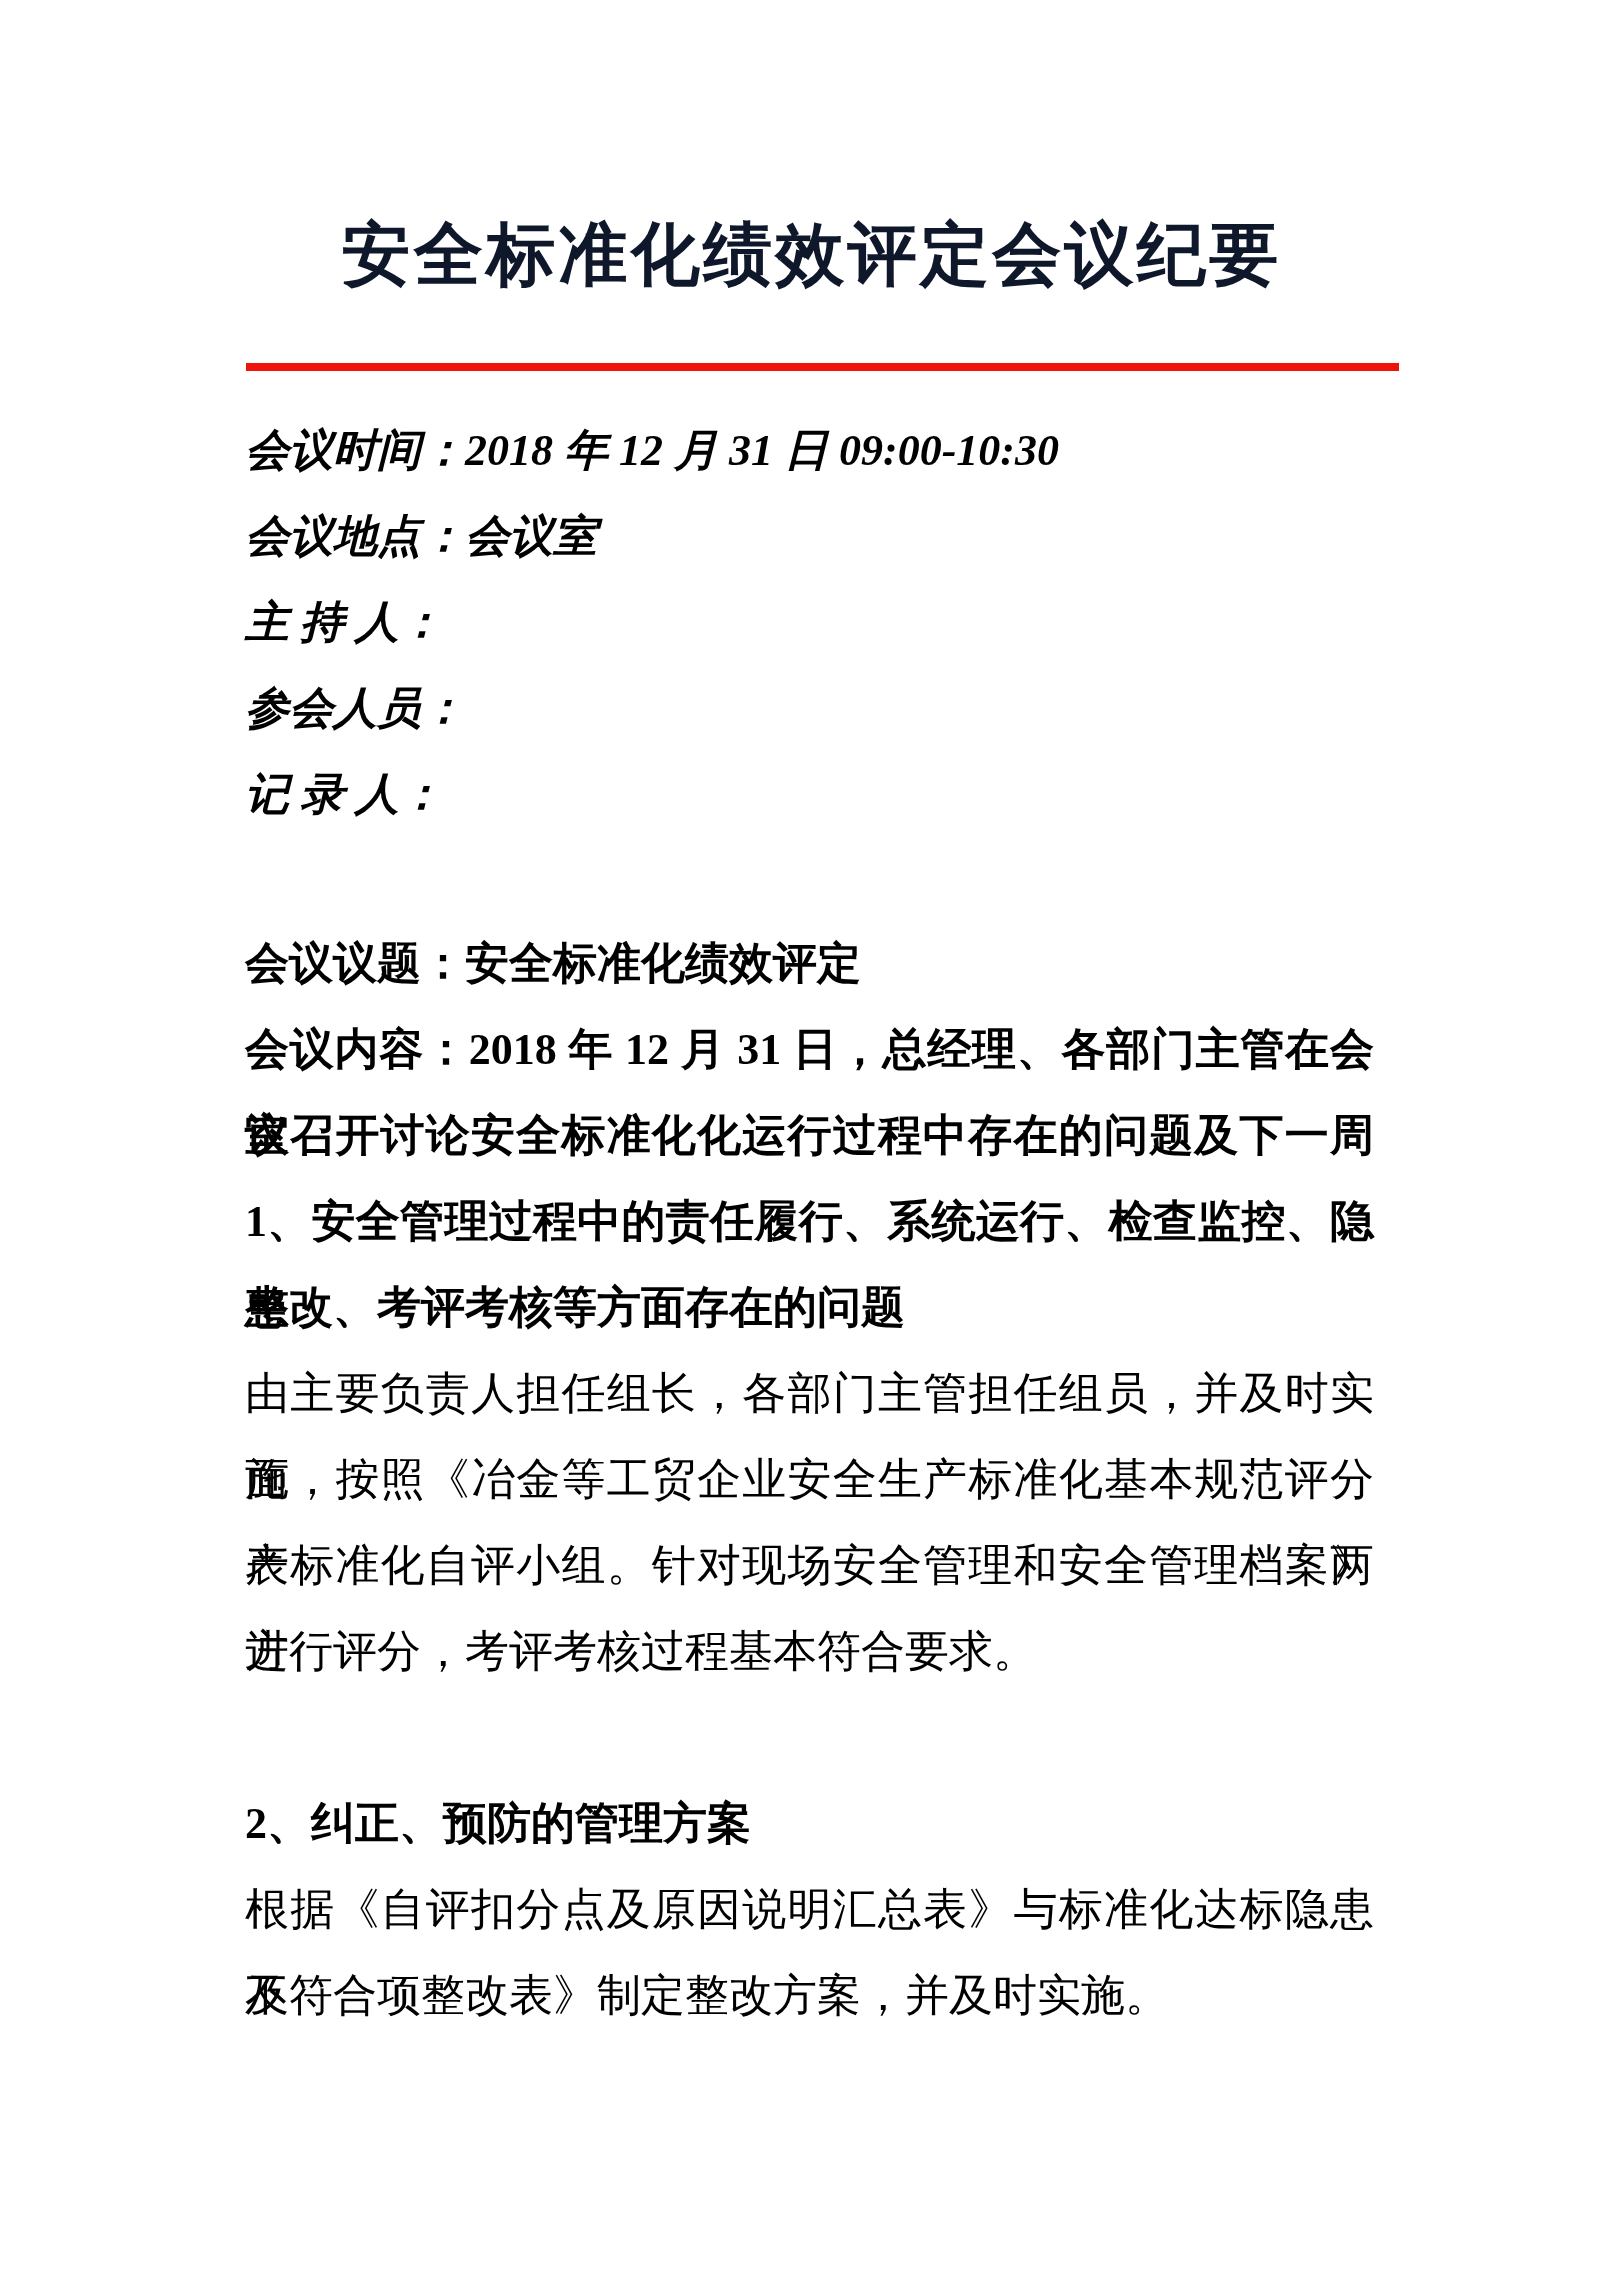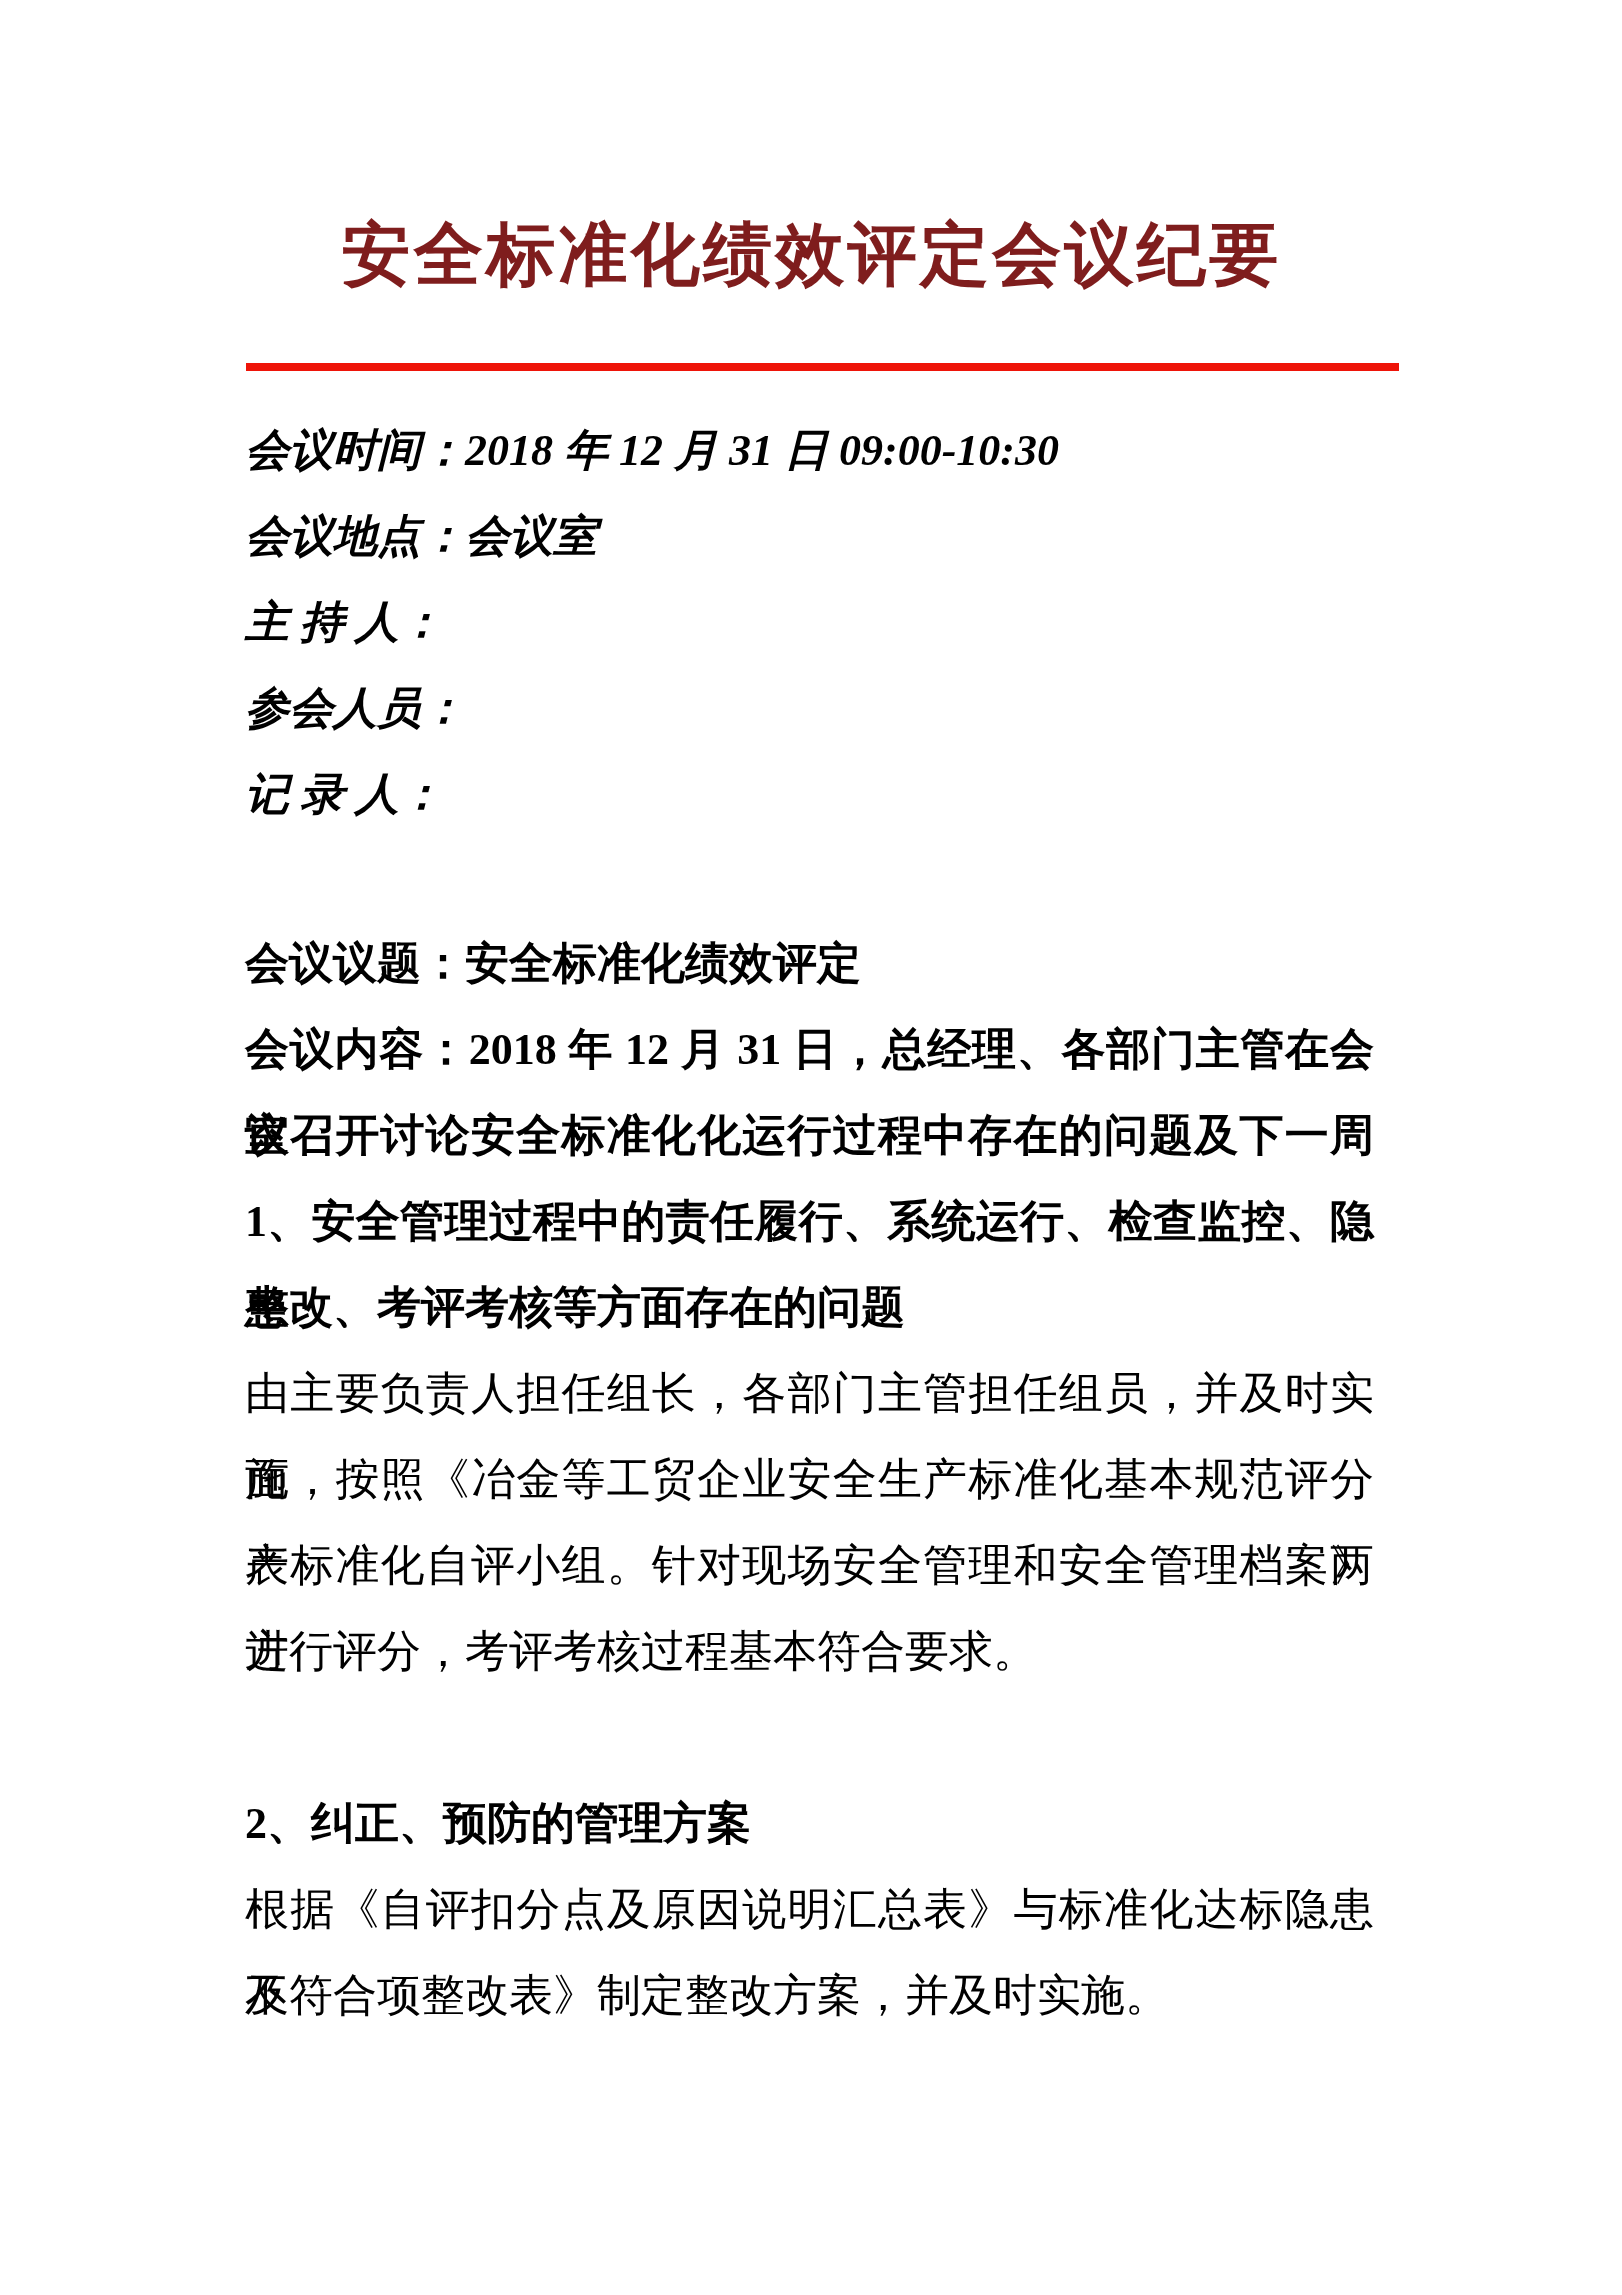--- a/index.html
+++ b/index.html
@@ -63,21 +63,21 @@
     text-align: justify;
     text-align-last: justify;
     white-space: normal;
   }
 </style>
 </head>
 <body>
 
 <div class="page">
 
-  <h1 class="doc-title" style="color: #7f1d1d; text-align: center;">安全标准化绩效评定会议纪要</h1>
+  <h1 class="doc-title" style="color: #0f172a; text-align: center;">安全标准化绩效评定会议纪要</h1>
 
   <div class="title-rule" style="background-color: rgb(238, 20, 9);"></div>
 
   <div class="meta-section">
     <div class="tline"><span>会议时间：</span><span>2018 年 12 月 31 日 09:00-10:30</span></div>
     <div class="tline"><span>会议地点：</span><span>会议室</span></div>
     <div class="tline"><span>主 持 人：</span><span></span></div>
     <div class="tline"><span>参会人员：</span><span></span></div>
     <div class="tline"><span>记 录 人：</span><span></span></div>
   </div>

